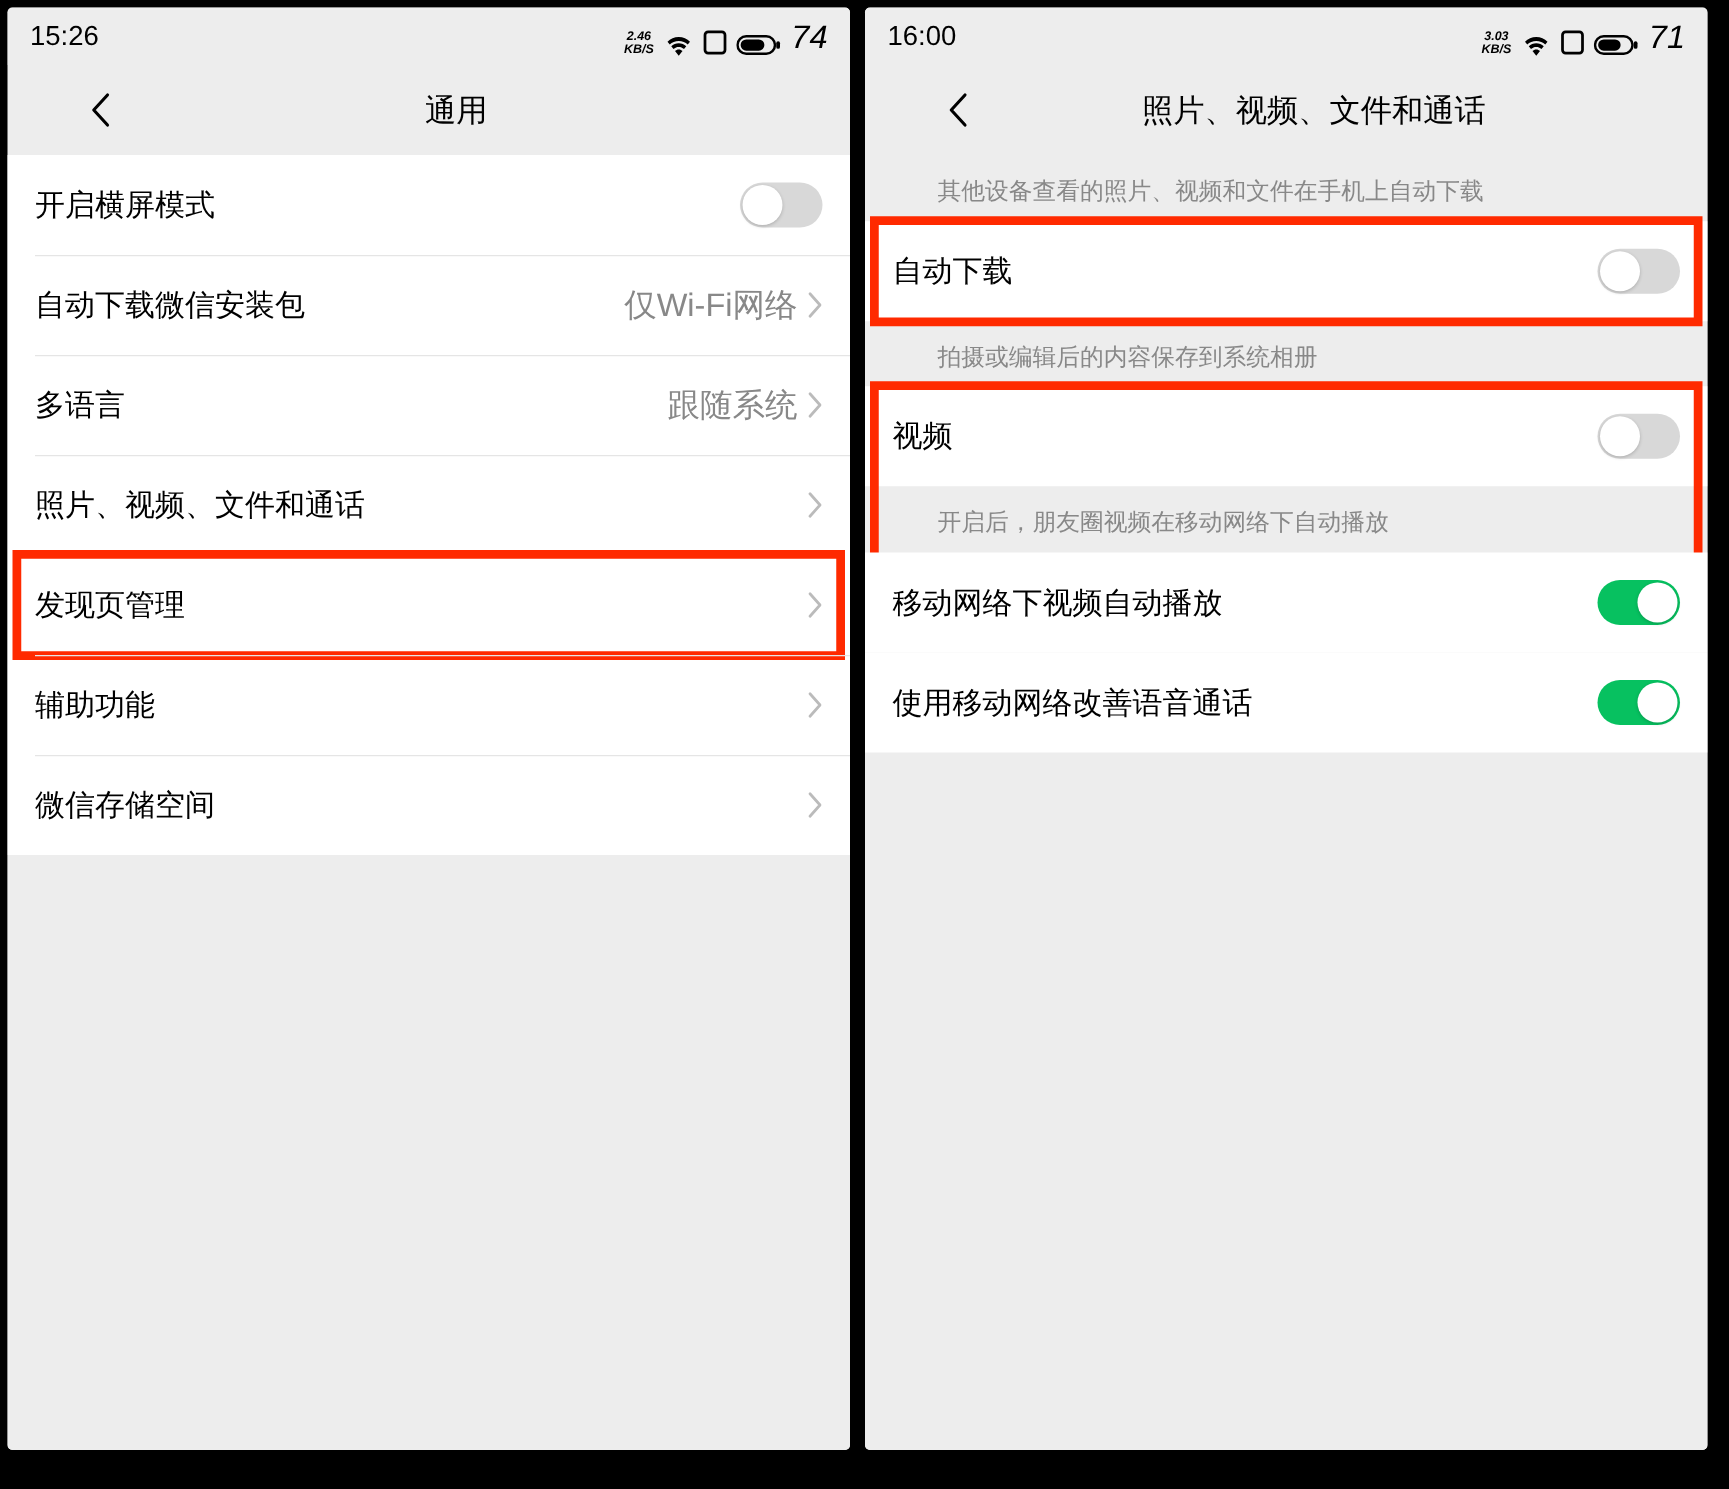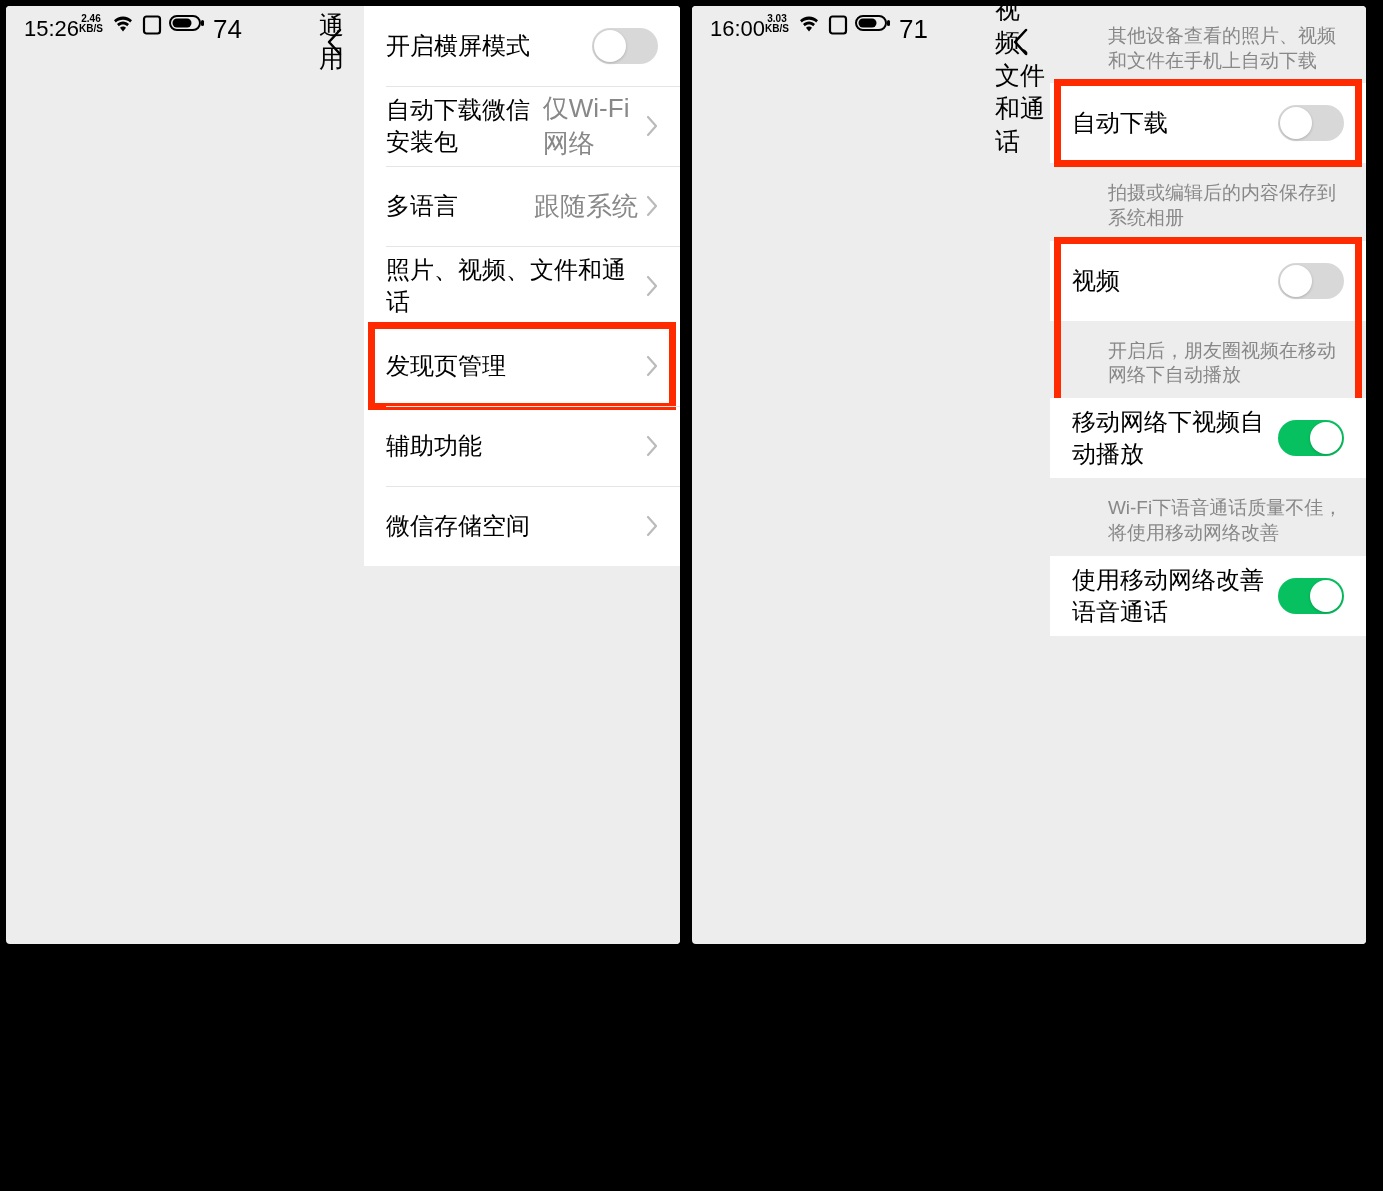--- a/index.html
+++ b/index.html
@@ -7,40 +7,40 @@
       background: #000;
       font-family: -apple-system, "PingFang SC", "Microsoft YaHei", sans-serif;
       display: flex;
       gap: 12px;
       padding: 6px;
       width: 1383px;
       height: 1191px;
     }
     .phone {
       width: 674px;
-      height: 938px;
+      height: 1154px;
       background: #ededed;
       border-radius: 4px;
       overflow: hidden;
       display: flex;
-      flex-direction: row;
+      flex-direction: column;
       position: relative;
     }
     .status-bar {
       height: 46px;
       display: flex;
       align-items: center;
       justify-content: space-between;
       padding: 0 18px;
       font-size: 22px;
       color: #000;
       background: #ededed;
     }
     .status-left { font-weight: 400; }
-    .status-right { display: flex; align-items: flex-start; gap: 6px; }
+    .status-right { display: flex; align-items: flex-end; gap: 6px; font-style: italic; }
     .kbs {
       display: flex;
       flex-direction: column;
       align-items: center;
       font-size: 10px;
       line-height: 10px;
       font-weight: 600;
       margin-right: 2px;
     }
     .wifi-icon svg, .rot-icon svg, .bat-icon svg { display: block; }
@@ -313,21 +313,20 @@
       <div class="list" style="position: relative;">
         <div class="row">
           <span class="row-label">移动网络下视频自动播放</span>
           <span class="row-right">
             <div class="toggle on">
               <div class="toggle-knob"></div>
             </div>
           </span>
         </div>
       </div>
-      <div class="section-header">Wi-Fi下语音通话质量不佳，将使用移动网络改善</div>
       <div class="list" style="position: relative;">
         <div class="row">
           <span class="row-label">使用移动网络改善语音通话</span>
           <span class="row-right">
             <div class="toggle on">
               <div class="toggle-knob"></div>
             </div>
           </span>
         </div>
       </div>

